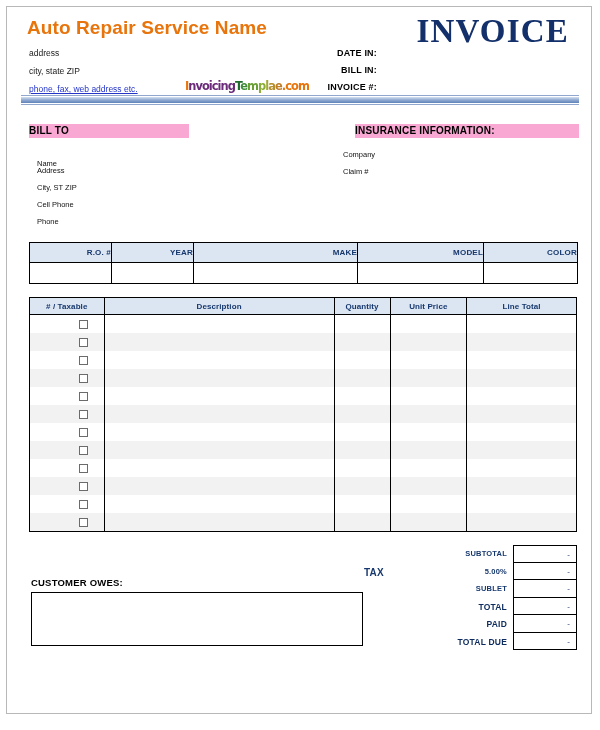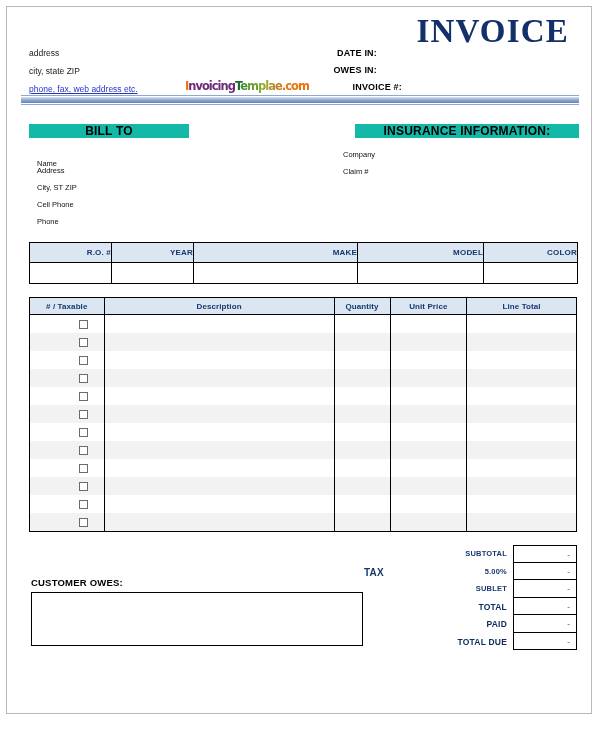--- a/index.html
+++ b/index.html
@@ -73,21 +73,21 @@
     width: 120px;
     text-align: right;
     left: 250px;
     font-size: 9px;
     font-weight: bold;
     color: #000000;
     letter-spacing: 0.2px;
   }
   .meta1 { top: 41px; }
   .meta2 { top: 58px; }
-  .meta3 { top: 75px; margin-left: 25px; }
+  .meta3 { top: 75px; }
 
   
   .logo {
     position: absolute;
     left: 178px;
     top: 71px;
     font-family: "DejaVu Sans", sans-serif;
     font-size: 13px;
     font-weight: bold;
     letter-spacing: -1.1px;
@@ -120,25 +120,24 @@
     height: 6px;
     background: linear-gradient(to bottom, #d6e0f0 0%, #95aed3 45%, #5e82b9 100%);
   }
   .divider-1 { top: 88px; }
 
   
   .section-head {
     position: absolute;
     height: 14px;
     line-height: 14px;
-    background: #14b8a6;
-    font-size: 12px;
+    background: #f9a8d4;
+    font-size: 10px;
     font-weight: bold;
     color: #000000;
-    text-align: center;
     letter-spacing: 0.2px;
   }
   .billto-head { left: 22px; top: 117px; width: 160px; }
   .ins-head { left: 348px; top: 117px; width: 224px; }
 
   .field-label {
     position: absolute;
     font-size: 7.5px;
     color: #111111;
   }
@@ -289,27 +288,28 @@
     background: #ffffff;
     box-sizing: border-box;
   }
 </style>
 </head>
 <body>
 
 <div class="page">
  <div class="inner">
 
+  <div class="company-name">Auto Repair Service Name</div>
   <div class="addr-line addr1">address</div>
   <div class="addr-line addr2">city, state ZIP</div>
   <a href="#" class="addr-link">phone, fax, web address etc.</a>
 
   <div class="invoice-title">INVOICE</div>
   <div class="meta-label meta1">DATE IN:</div>
-  <div class="meta-label meta2">OWES IN:</div>
+  <div class="meta-label meta2">BILL IN:</div>
   <div class="meta-label meta3">INVOICE #:</div>
 
   <div class="logo" id="logo"><span style="color: rgb(232, 116, 12);">I</span><span style="color: rgb(107, 42, 122);">nvoicing</span><span style="color: rgb(31, 107, 46);">T</span><span style="color: rgb(63, 140, 58);">e</span><span style="color: rgb(106, 159, 54);">m</span><span style="color: rgb(138, 173, 51);">p</span><span style="color: rgb(163, 168, 50);">l</span><span style="color: rgb(181, 143, 44);">a</span><span style="color: rgb(192, 125, 40);">e</span><span style="color: rgb(232, 116, 12);">.com</span></div>
 
   <div class="divider divider-1">
     <div class="thin-top"></div>
     <div class="thick"></div>
     <div class="thin-bot"></div>
   </div>
 

